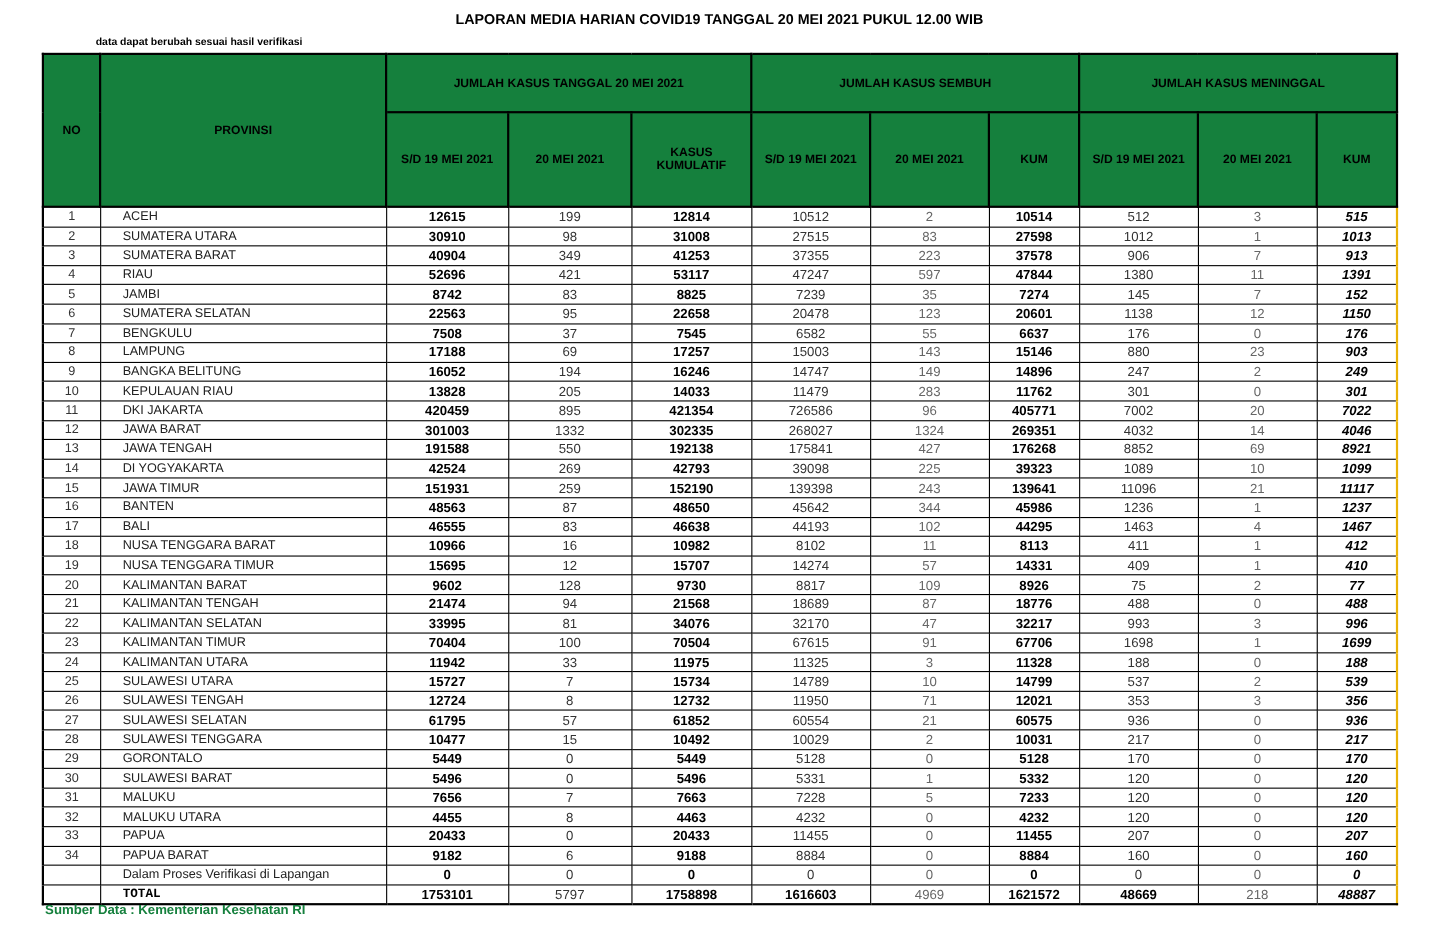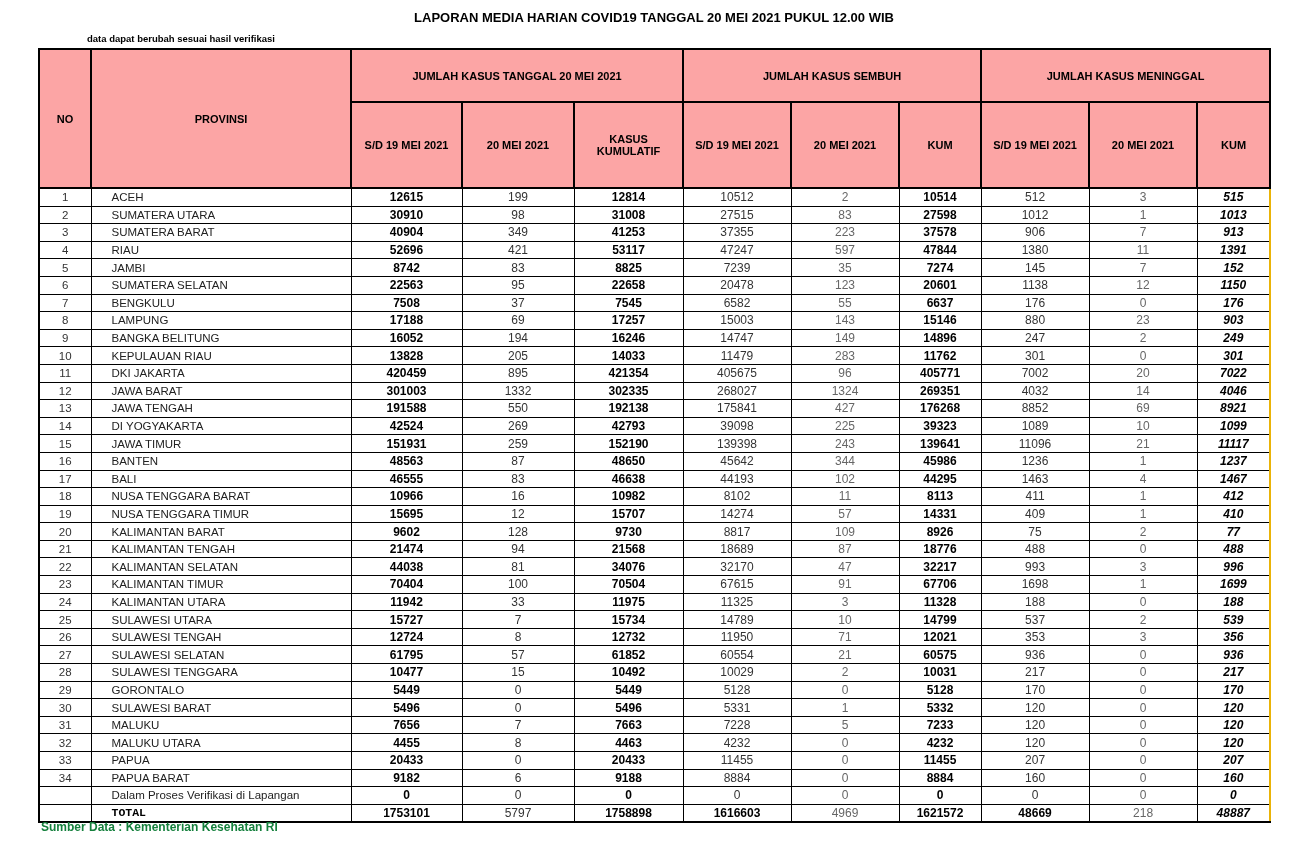--- a/index.html
+++ b/index.html
@@ -2,21 +2,21 @@
 <html><head>
 <meta charset="utf-8">
 <style>
   html, body { margin: 0; padding: 0; background: #ffffff; }
   body { width: 1308px; height: 847px; position: relative; overflow: hidden; font-family: "Liberation Sans", sans-serif; color: #000; }
   .title { position: absolute; top: 10px; left: 0; width: 1308px; text-align: center; font-weight: bold; font-size: 13px; letter-spacing: 0; }
   .title span { position: relative; left: 0px; }
   .subtitle { position: absolute; top: 33px; left: 87px; font-weight: bold; font-size: 9.5px; }
   table.report { position: absolute; top: 48px; left: 38px; border-collapse: collapse; table-layout: fixed; width: 1231px; }
   table.report th, table.report td { border: 1px solid #000; padding: 0; }
-  table.report thead th { background: #fca5a5; font-weight: bold; font-size: 11px; text-align: center; vertical-align: middle; border: 2px solid #000; }
+  table.report thead th { background: #15803d; font-weight: bold; font-size: 11px; text-align: center; vertical-align: middle; border: 2px solid #000; }
   table.report thead tr.h1 th { height: 51px; }
   table.report thead tr.h2 th { height: 52px; }
   table.report tbody td { height: 16.6px; font-size: 12px; line-height: 16px; text-align: center; font-family: "Liberation Sans", sans-serif; border-left: 1.5px solid #000; border-right: 1.5px solid #000; border-bottom: 1.5px solid #000; }
   table.report tbody td.no { color: #333; font-size: 11.5px; }
   table.report tbody td.prov { text-align: left; padding-left: 20px; color: #222; font-size: 11.5px; }
   table.report tbody td.b { font-weight: bold; color: #000; }
   table.report tbody td.r { color: #333; }
   table.report tbody td.g { color: #666; }
   table.report tbody tr.total td.prov { font-weight: bold; color: #000; font-family: Liberation Mono, monospace; }
   table.report tbody tr:last-child td { border-bottom: 2px solid #000; }
@@ -194,21 +194,21 @@
         <td class="r">301</td>
         <td class="g">0</td>
         <td class="b">301</td>
       </tr>
       <tr>
         <td class="no">11</td>
         <td class="prov">DKI JAKARTA</td>
         <td class="b">420459</td>
         <td class="r">895</td>
         <td class="b">421354</td>
-        <td class="r">405675</td>
+        <td class="r">726586</td>
         <td class="g">96</td>
         <td class="b">405771</td>
         <td class="r">7002</td>
         <td class="g">20</td>
         <td class="b">7022</td>
       </tr>
       <tr>
         <td class="no">12</td>
         <td class="prov">JAWA BARAT</td>
         <td class="b">301003</td>
@@ -334,21 +334,21 @@
         <td class="r">18689</td>
         <td class="g">87</td>
         <td class="b">18776</td>
         <td class="r">488</td>
         <td class="g">0</td>
         <td class="b">488</td>
       </tr>
       <tr>
         <td class="no">22</td>
         <td class="prov">KALIMANTAN SELATAN</td>
-        <td class="b">44038</td>
+        <td class="b">33995</td>
         <td class="r">81</td>
         <td class="b">34076</td>
         <td class="r">32170</td>
         <td class="g">47</td>
         <td class="b">32217</td>
         <td class="r">993</td>
         <td class="g">3</td>
         <td class="b">996</td>
       </tr>
       <tr>

